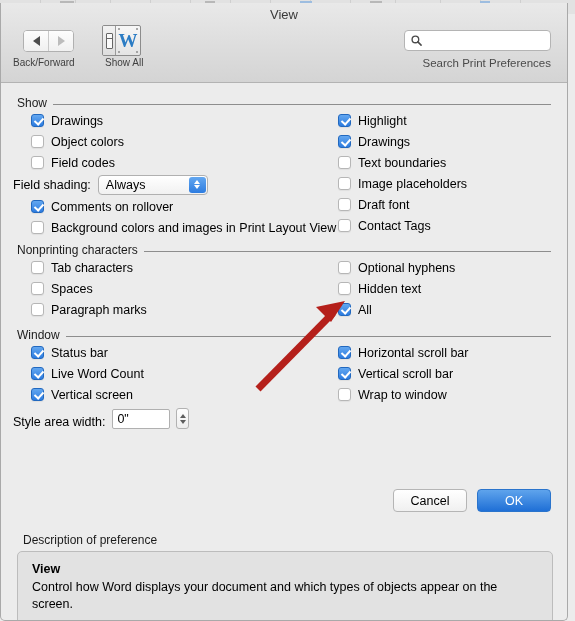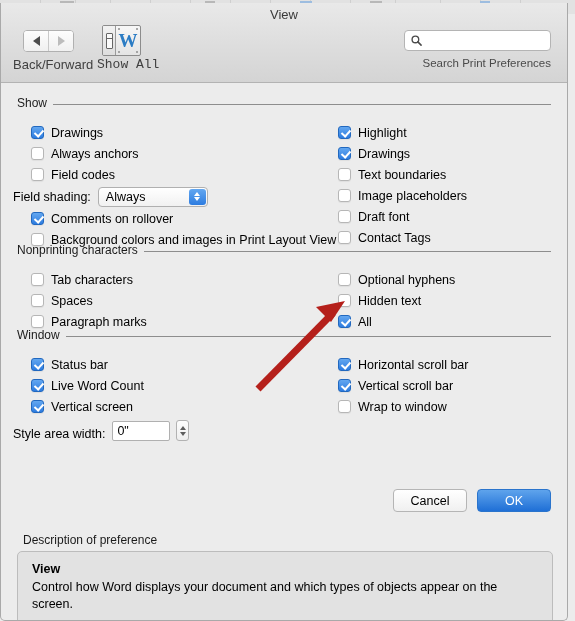--- a/index.html
+++ b/index.html
@@ -98,21 +98,21 @@
   .tri {
     width: 0; height: 0;
     border-top: 5px solid transparent;
     border-bottom: 5px solid transparent;
   }
   .tri-left  { border-right: 7px solid #4c4c4c; }
   .tri-right { border-left: 7px solid #bcbcbc; }
 
   .tb-label {
     position: absolute;
-    font-size: 13px;
+    font-size: 10px;
     color: #404040;
     white-space: nowrap;
   }
   #backforward-label { left: 12px; top: 54px; }
 
   
   #showall-btn {
     position: absolute;
     left: 101px;
     top: 22px;
@@ -164,21 +164,21 @@
     font-size: 19px;
     color: #2b7cc4;
     line-height: 1;
   }
   #showall-icon .dot {
     position: absolute;
     width: 2px; height: 2px;
     border-radius: 50%;
     background: #8e8e8e;
   }
-  #showall-label { left: 96px; top: 54px; font-family: Liberation Mono, monospace; }
+  #showall-label { left: 104px; top: 54px; }
 
   
   #search-wrap {
     position: absolute;
     right: 16px;
     top: 27px;
     width: 147px;
     height: 21px;
   }
   #search-input {
@@ -233,21 +233,20 @@
   .group-head .grule {
     flex: 1;
     height: 1px;
     background: #8d8d8d;
     position: relative;
     top: 1px;
   }
 
   .cols {
     position: relative;
-    margin-top: 12px;
   }
   .col {
     position: absolute;
     top: 0;
   }
   .col-left  { left: 30px; }
   .col-right { left: 337px; }
 
   .row {
     display: flex;
@@ -520,21 +519,21 @@
         <span class="grule"></span>
       </div>
       <div class="cols" style="height:136px;">
         <div class="col col-left" id="g0-left">
             <div class="row">
               <span class="cb on"></span>
               <span class="rlabel">Drawings</span>
             </div>
             <div class="row">
               <span class="cb"></span>
-              <span class="rlabel">Always anchors</span>
+              <span class="rlabel">Object colors</span>
             </div>
             <div class="row">
               <span class="cb"></span>
               <span class="rlabel">Field codes</span>
             </div>
             <div class="field-row">
               <span class="flabel">Field shading:</span>
               <div class="popup">
                 <span class="pval">Always</span>
                 <span class="parrows">

